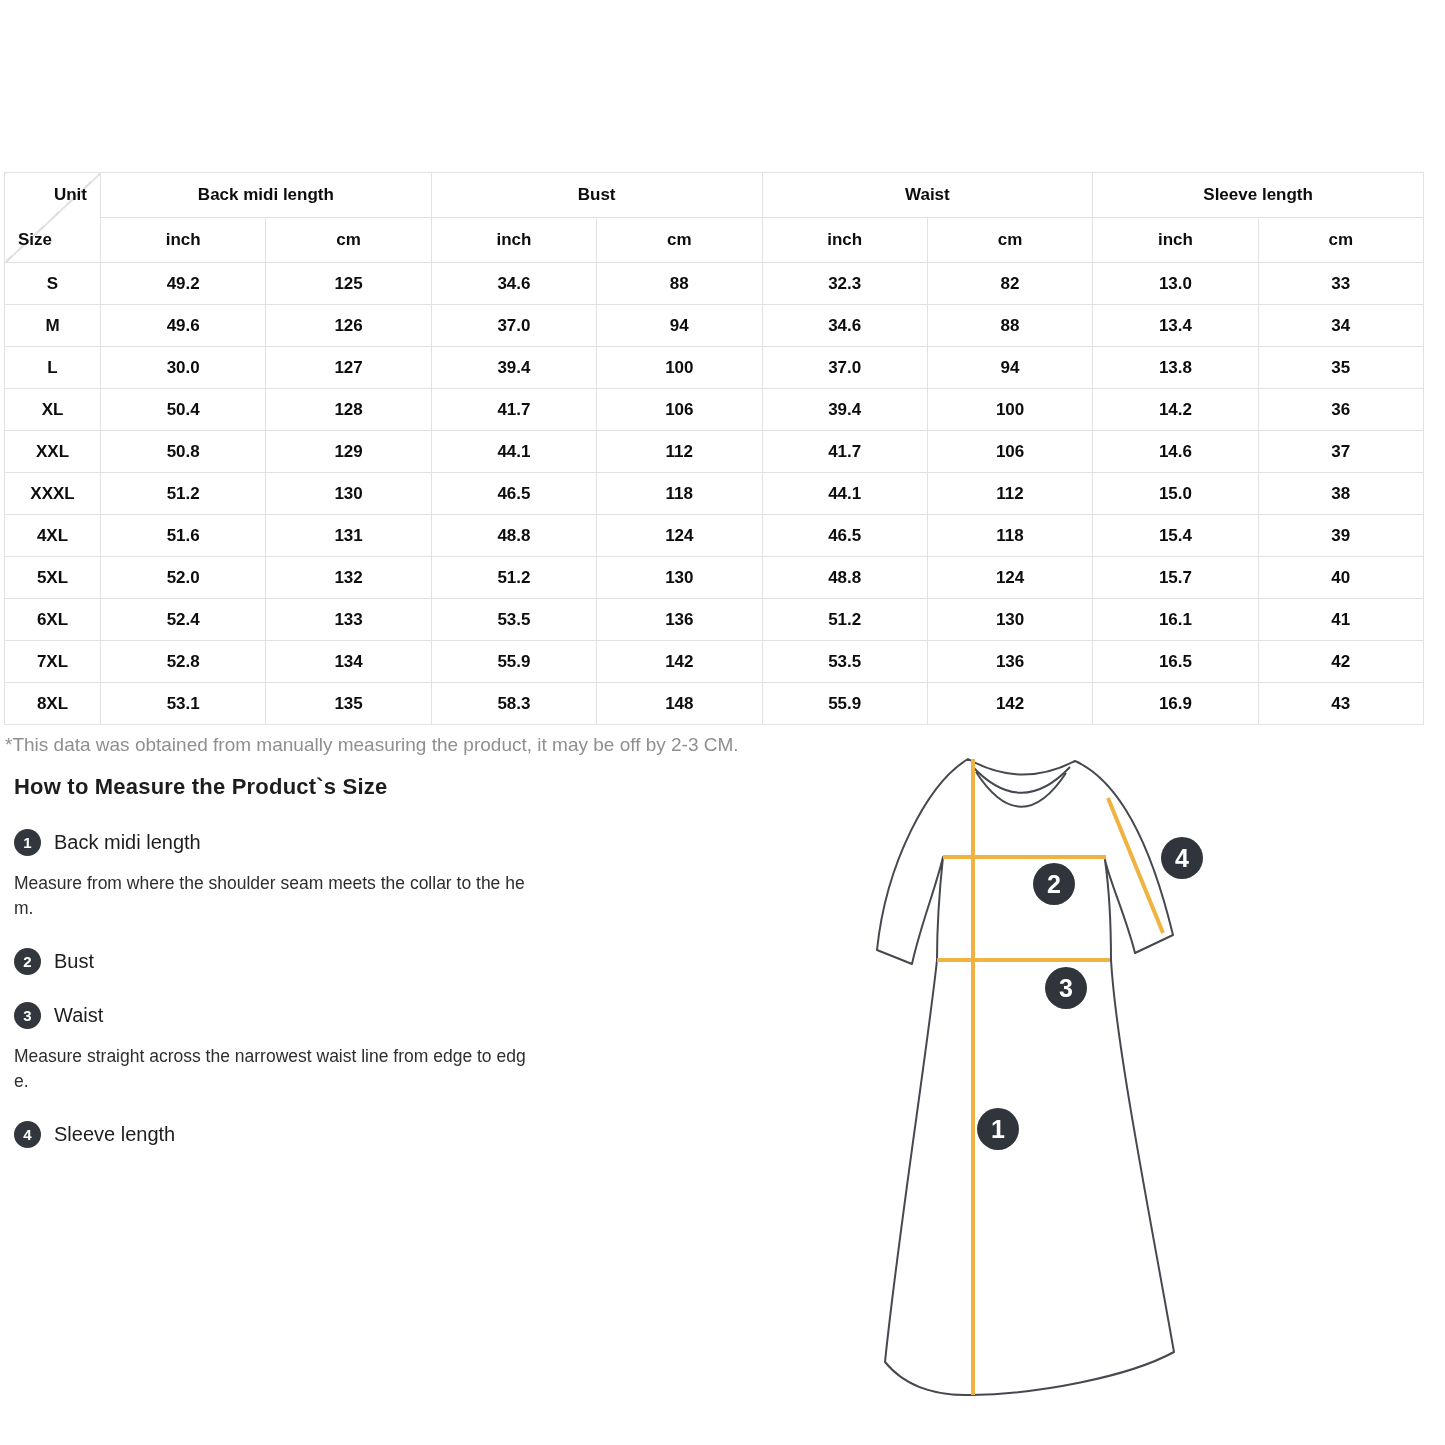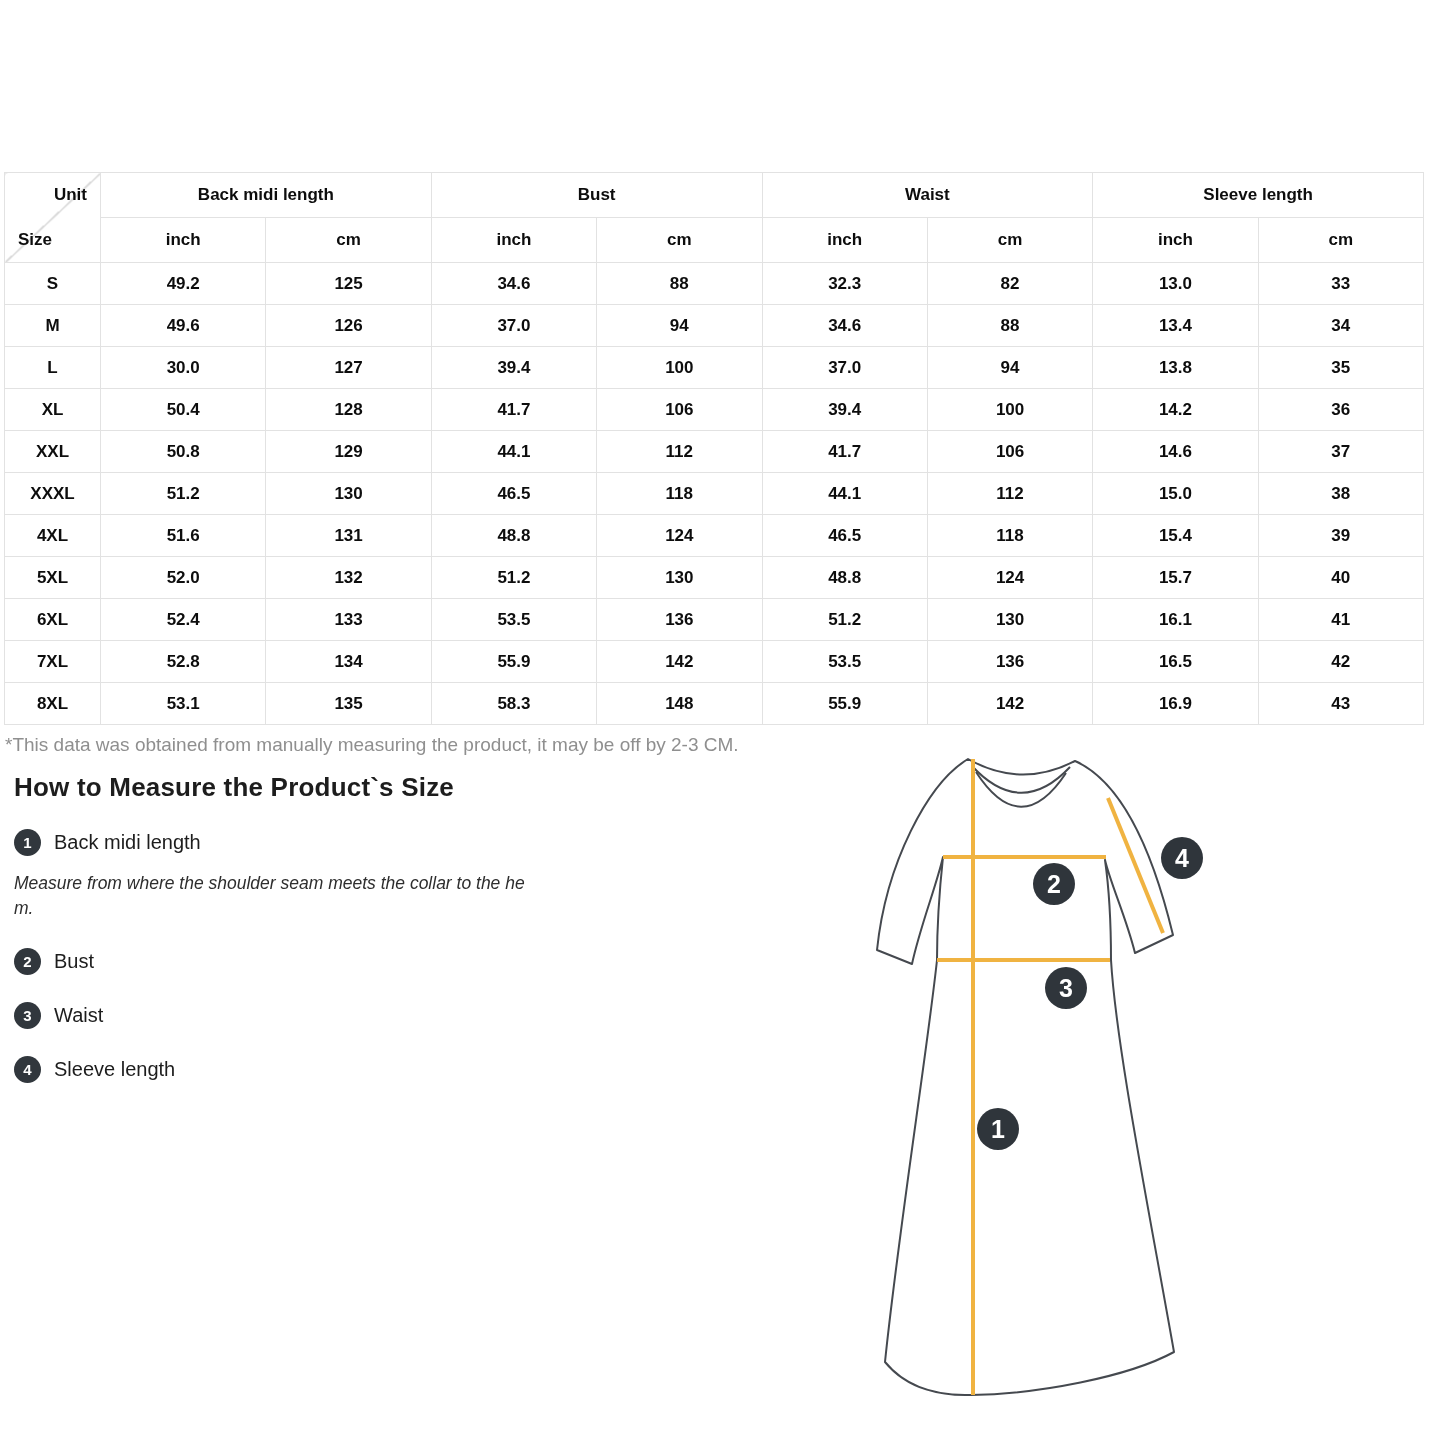--- a/index.html
+++ b/index.html
@@ -42,41 +42,40 @@
   .footnote {
     margin: 9px 0 0 1px;
     font-size: 19px;
     color: #8f8f8f;
     font-weight: normal;
   }
 
   
   .howto { position: absolute; top: 772px; left: 14px; width: 540px; }
   .howto-title {
-    font-size: 26px; font-weight: 600; color: #1d1d1d;
+    font-size: 22px; font-weight: 600; color: #1d1d1d;
     margin: 0; line-height: 30px; letter-spacing: 0.2px;
   }
   .howto-item { margin-top: 27px; }
   .howto-item-head { display: flex; align-items: center; gap: 13px; height: 27px; }
   .badge {
     width: 27px; height: 27px; border-radius: 50%;
     background: #31373d; color: #fff;
     font-size: 15px; font-weight: bold;
     display: flex; align-items: center; justify-content: center;
     flex: 0 0 27px;
   }
   .howto-item-label { font-size: 20px; color: #1d1d1d; }
   .howto-desc {
     margin: 15px 0 0 0;
     width: 522px;
     font-size: 17.5px;
     line-height: 25px;
     color: #2e2e2e;
     word-break: break-all;
-    font-style: italic;
   }
 
   
   .diagram { position: absolute; left: 848px; top: 745px; width: 432px; height: 668px; }
   .diagram svg { display: block; width: 100%; height: 100%; }
   .badge-num {
     fill: #ffffff;
     font-family: "Liberation Sans", "DejaVu Sans", sans-serif;
     font-size: 25px; font-weight: bold;
     text-anchor: middle; dominant-baseline: central;
@@ -263,20 +262,21 @@
       <span class="badge">2</span>
       <span class="howto-item-label">Bust</span>
     </div>
   </div>
 
   <div class="howto-item">
     <div class="howto-item-head">
       <span class="badge">3</span>
       <span class="howto-item-label">Waist</span>
     </div>
+    <p class="howto-desc">Measure straight across the narrowest waist line from edge to edge.</p>
   </div>
 
   <div class="howto-item">
     <div class="howto-item-head">
       <span class="badge">4</span>
       <span class="howto-item-label">Sleeve length</span>
     </div>
   </div>
 </div>
 

